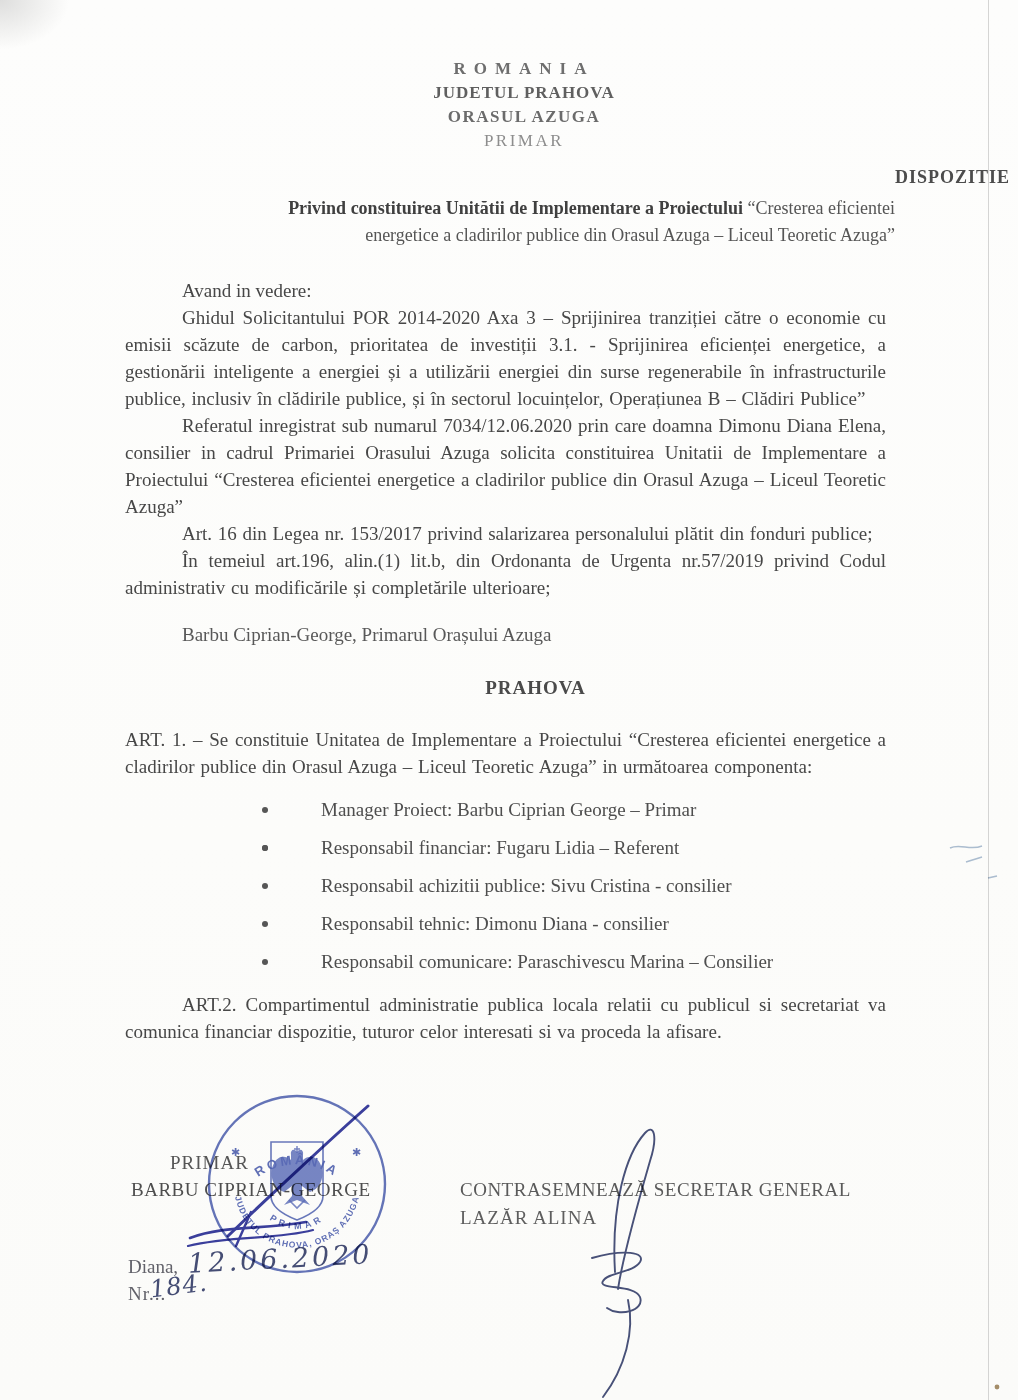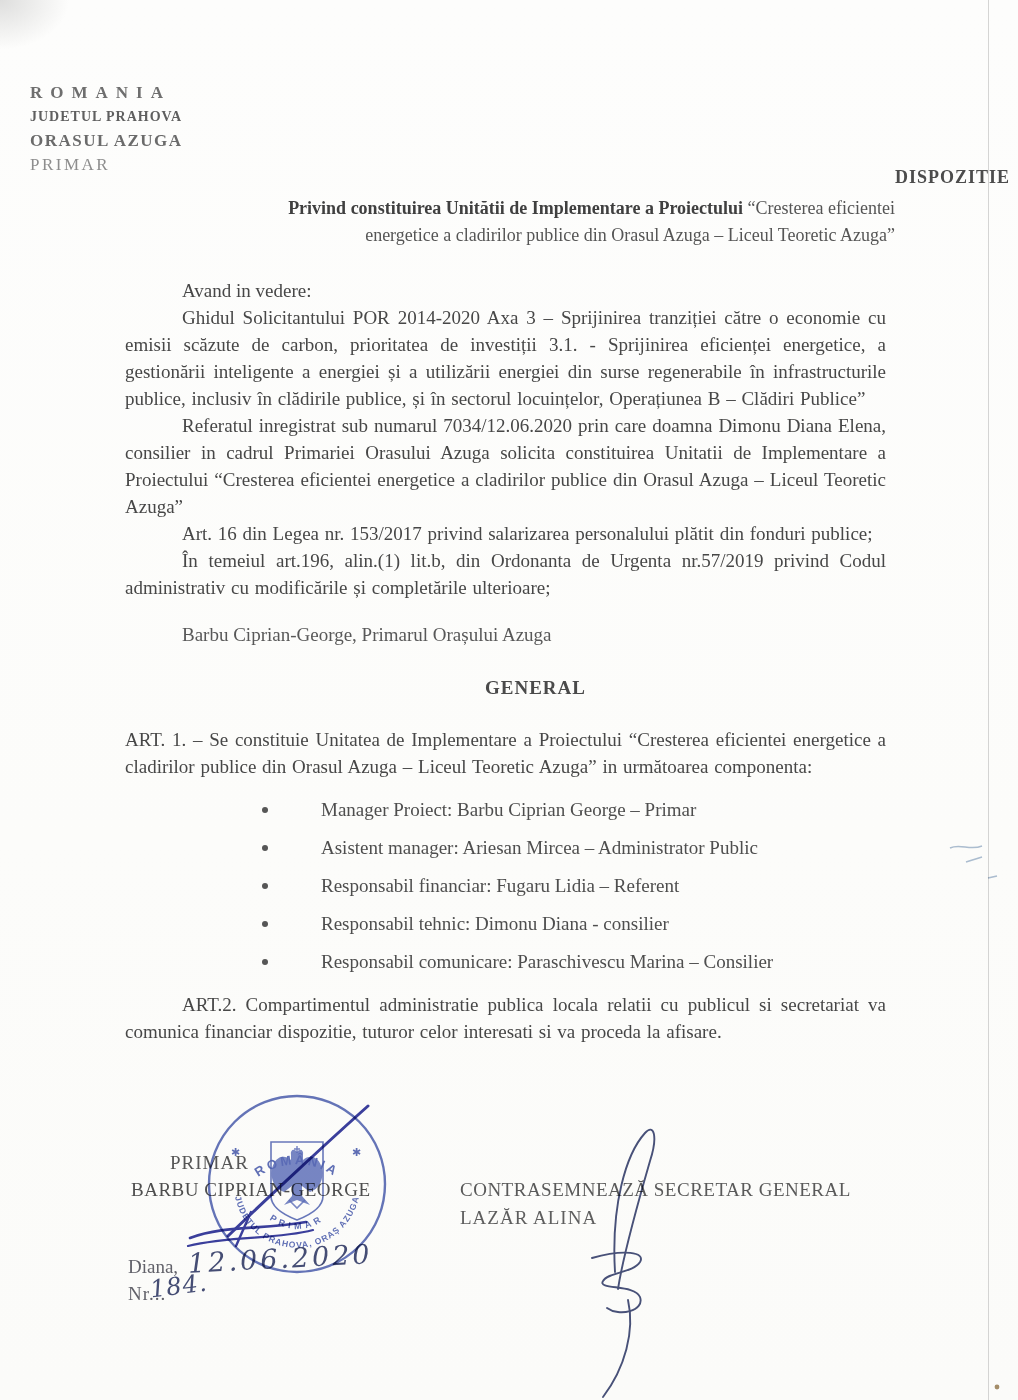--- a/index.html
+++ b/index.html
@@ -10,23 +10,23 @@
     background:linear-gradient(180deg,#fdfdfc 0%,#fcfcfa 60%,#fbfbf9 100%);
     overflow:hidden;
     font-family:"Liberation Serif","DejaVu Serif",serif;
     color:#474747;
   }
   .smudge{
     position:absolute;left:0;top:0;width:70px;height:50px;
     background:radial-gradient(ellipse at 0% 0%,rgba(110,110,110,.22),rgba(110,110,110,0) 70%);
   }
   
-  .letterhead{position:absolute;top:57px;left:30px;right:0;line-height:24px;margin-top:24px;}
+  .letterhead{position:absolute;top:57px;left:30px;right:0;text-align:center;line-height:24px;}
   .lh-country{font-weight:bold;font-size:17px;letter-spacing:8px;color:#6e6e6e;}
-  .lh-county{font-weight:bold;font-size:14px;letter-spacing:1px;color:#5f5f5f;}
+  .lh-county{font-weight:bold;font-size:17px;letter-spacing:1px;color:#5f5f5f;}
   .lh-city{font-weight:bold;font-size:17px;letter-spacing:1.5px;color:#6b6b6b;}
   .lh-office{font-size:17px;letter-spacing:2.5px;color:#8d8d8d;}
   
   .title-block{position:absolute;top:167px;left:0;width:1010px;text-align:right;}
   .doc-type{font-weight:bold;font-size:18px;letter-spacing:1px;color:#4c4c4c;}
   .doc-title{margin:7px auto 0;width:780px;font-size:18px;line-height:27px;color:#555;}
   .doc-title .b{font-weight:bold;color:#3f3f3f;}
   
   .body{position:absolute;top:277px;left:125px;width:761px;font-size:19px;line-height:27px;}
   .body p{margin:0;}
@@ -83,26 +83,27 @@
     </p>
   </section>
 
   <main class="body">
     <p class="indent">Avand in vedere:</p>
     <p class="indent just">Ghidul Solicitantului POR 2014-2020 Axa 3 – Sprijinirea tranziției către o economie cu emisii scăzute de carbon, prioritatea de investiții 3.1. - Sprijinirea eficienței energetice, a gestionării inteligente a energiei și a utilizării energiei din surse regenerabile în infrastructurile publice, inclusiv în clădirile publice, și în sectorul locuințelor, Operațiunea B – Clădiri Publice”</p>
     <p class="indent just">Referatul inregistrat sub numarul 7034/12.06.2020 prin care doamna Dimonu Diana Elena, consilier in cadrul Primariei Orasului Azuga solicita constituirea Unitatii de Implementare a Proiectului “Cresterea eficientei energetice a cladirilor publice din Orasul Azuga – Liceul Teoretic Azuga”</p>
     <p class="indent just">Art. 16 din Legea nr. 153/2017 privind salarizarea personalului plătit din fonduri publice;</p>
     <p class="indent just">În temeiul art.196, alin.(1) lit.b, din Ordonanta de Urgenta nr.57/2019 privind Codul administrativ cu modificările și completările ulterioare;</p>
     <p class="indent mayor">Barbu Ciprian-George, Primarul Orașului Azuga</p>
-    <div class="dispune">GENERAL</div>
+    <div class="dispune">PRAHOVA</div>
     <p class="just art1">ART. 1. – Se constituie Unitatea de Implementare a Proiectului “Cresterea eficientei energetice a cladirilor publice din Orasul Azuga –  Liceul Teoretic Azuga” in următoarea componenta:</p>
     <ul class="team">
       <li><span class="dot"></span><span>Manager Proiect: Barbu Ciprian George – Primar</span></li>
-      <li><span class="dot"></span><span>Asistent manager: Ariesan Mircea – Administrator Public</span></li>
+      <li><span class="dot"></span></li>
       <li><span class="dot"></span><span>Responsabil financiar: Fugaru Lidia – Referent</span></li>
+      <li><span class="dot"></span><span>Responsabil achizitii publice: Sivu Cristina - consilier</span></li>
       <li><span class="dot"></span><span>Responsabil tehnic: Dimonu Diana - consilier</span></li>
       <li><span class="dot"></span><span>Responsabil comunicare: Paraschivescu Marina – Consilier</span></li>
     </ul>
     <p class="indent just">ART.2. Compartimentul administratie publica locala relatii cu publicul si secretariat va comunica financiar dispozitie, tuturor celor interesati si va proceda la afisare.</p>
   </main>
 
   <div class="sig-left-role">PRIMAR</div>
   <div class="sig-left-name">BARBU CIPRIAN-GEORGE</div>
   <div class="sig-right-role">CONTRASEMNEAZĂ SECRETAR GENERAL</div>
   <div class="sig-right-name">LAZĂR ALINA</div>

